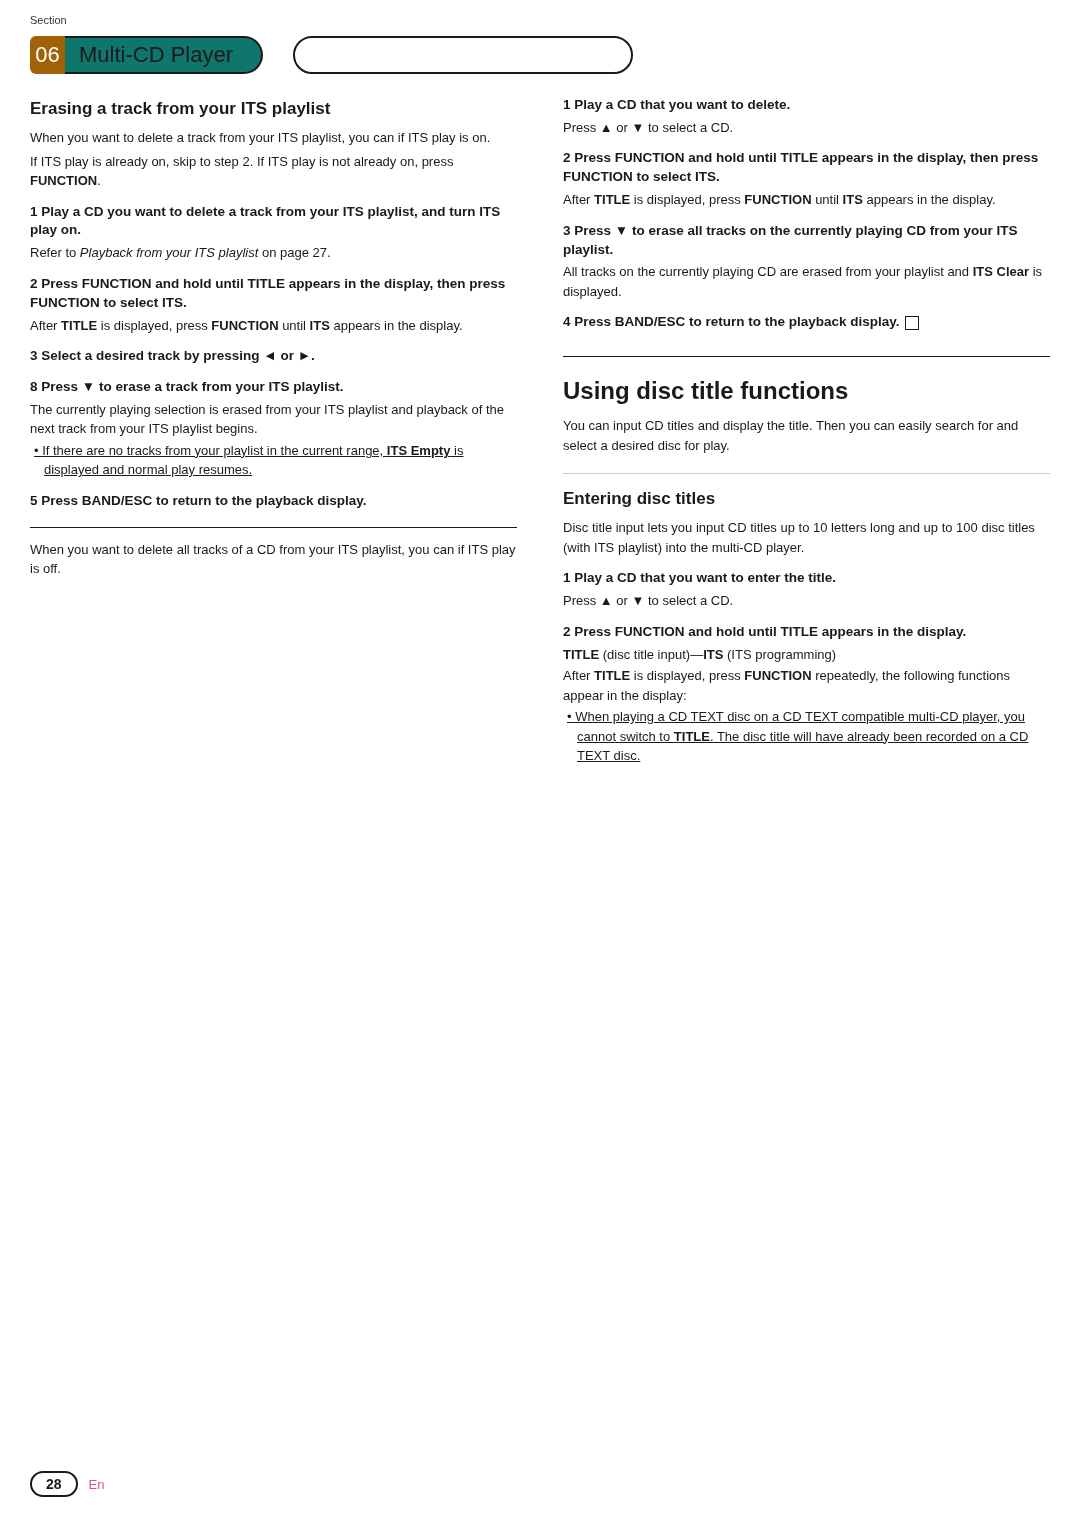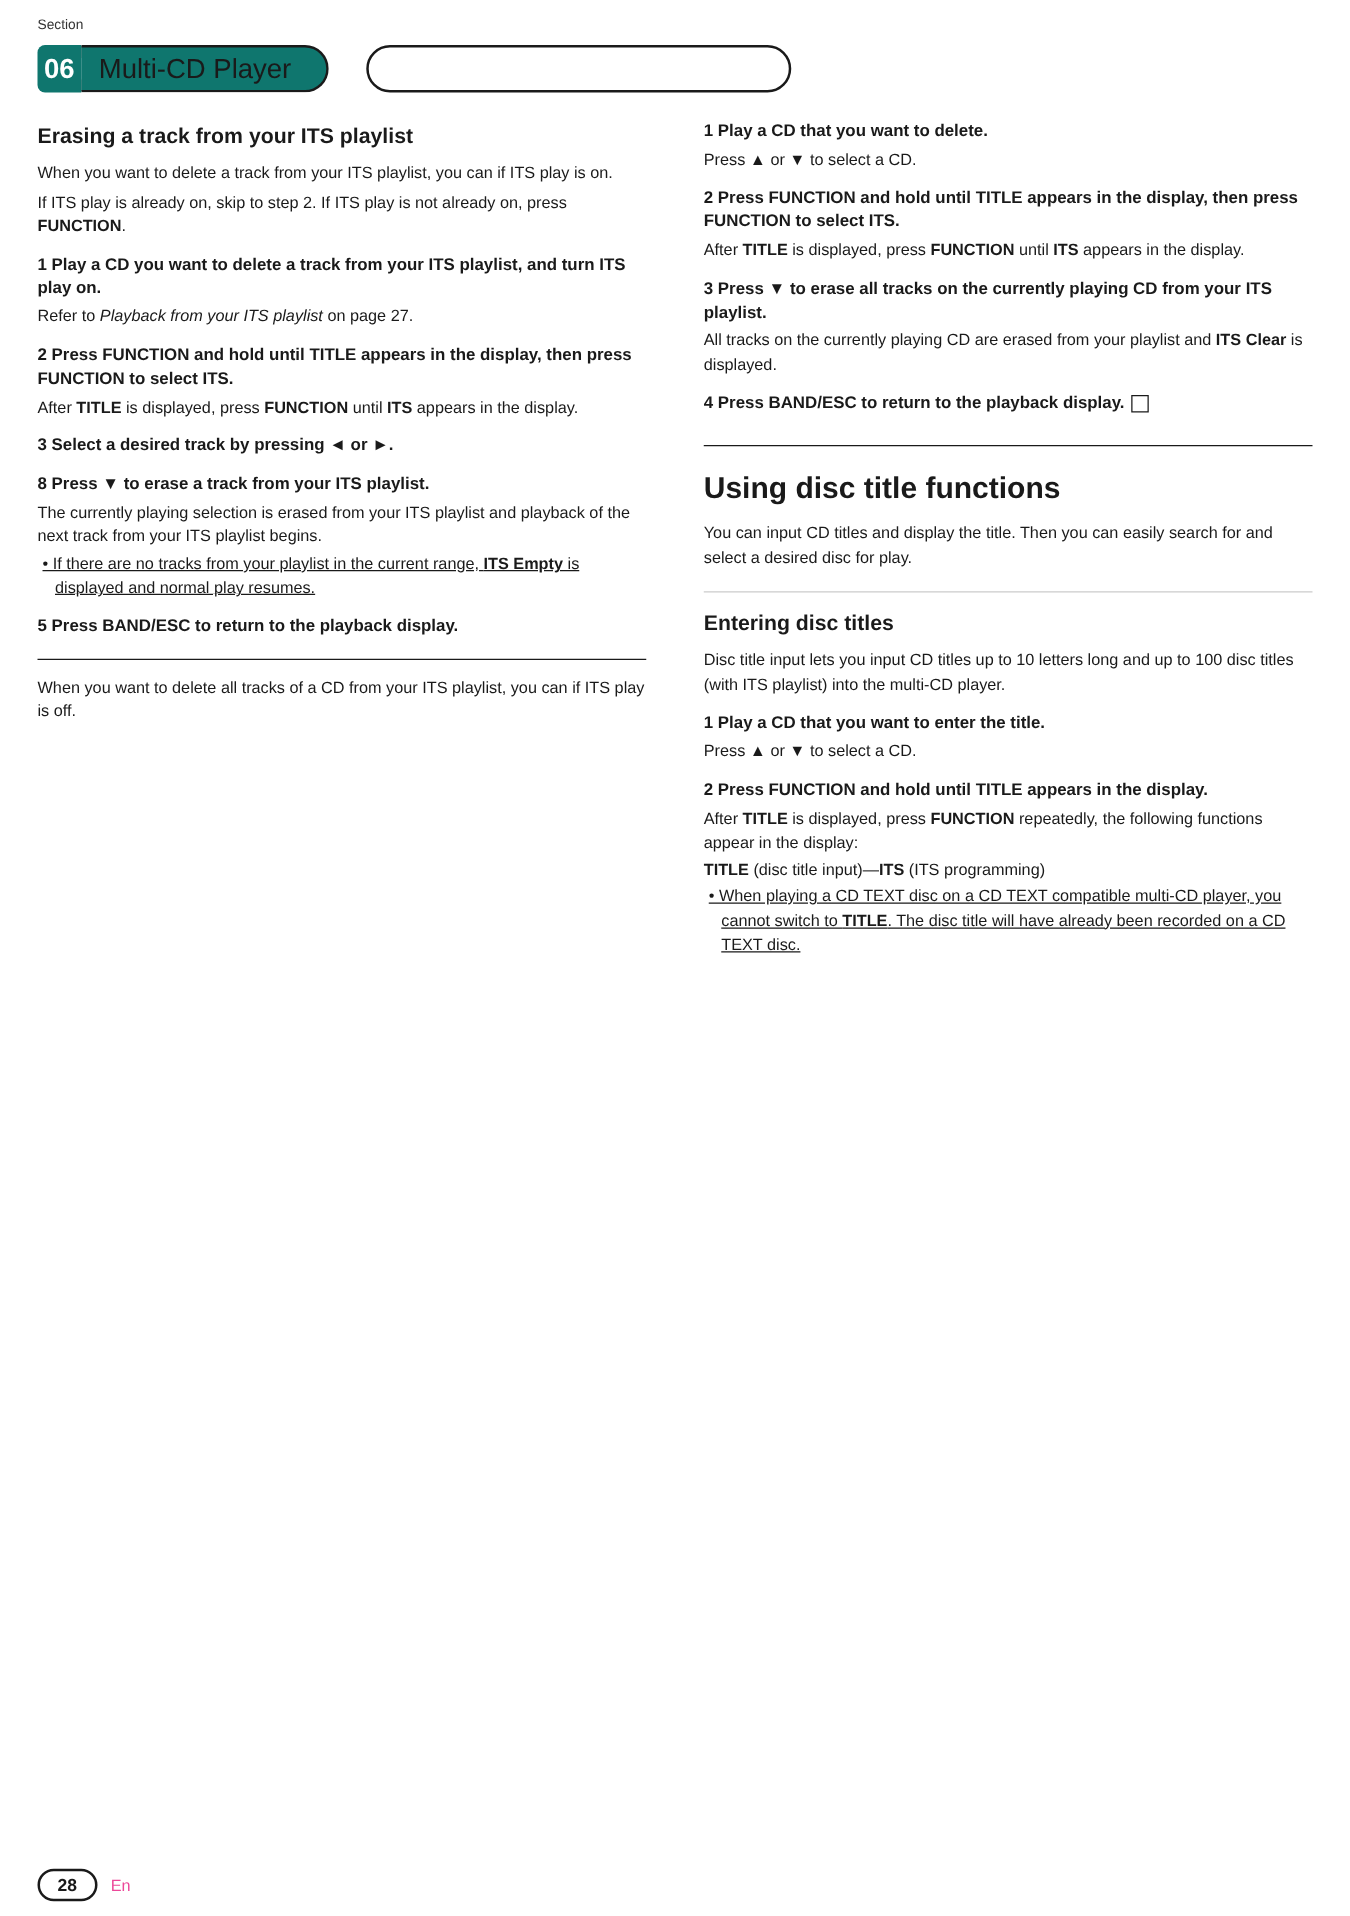--- a/index.html
+++ b/index.html
@@ -25,24 +25,24 @@
       top: 14px;
       left: 30px;
       font-weight: normal;
     }
     .section-badge {
       display: flex;
       align-items: center;
       margin-top: 22px;
     }
     .section-number {
-      background: #0f766e;
+      background: #a16207;
       color: #fff;
       font-size: 22px;
-      font-weight: bold;
+      font-weight: normal;
       width: 35px;
       height: 38px;
       display: flex;
       align-items: center;
       justify-content: center;
       border-radius: 6px 0 0 6px;
       flex-shrink: 0;
     }
     .section-title-box {
       background: #0f766e;
@@ -125,21 +125,21 @@
     }
     .bullet b { font-weight: bold; }
     .divider-line {
       border: none;
       border-top: 1.5px solid #1a1a1a;
       margin: 16px 0 12px 0;
     }
     
     .footer {
       position: absolute;
-      bottom: 12px;
+      bottom: 36px;
       left: 0;
       right: 0;
       display: flex;
       align-items: center;
       padding: 0 30px;
     }
     .page-num-badge {
       border: 2px solid #1a1a1a;
       border-radius: 14px;
       padding: 3px 14px;
@@ -264,24 +264,24 @@
 
       <p class="step-heading">
         <span>1  Play a CD that you want to enter the title.</span>
       </p>
       <p class="step-sub">Press ▲ or ▼ to select a CD.</p>
 
       <p class="step-heading">
         <span>2  Press FUNCTION and hold until TITLE appears in the display.</span>
       </p>
       <p class="step-sub">
+        <b>TITLE</b> (disc title input)—<b>ITS</b> (ITS programming)
+      </p>
+      <p class="step-sub">
         After <b>TITLE</b> is displayed, press <b>FUNCTION</b> repeatedly, the following functions appear in the display:
-      </p>
-      <p class="step-sub">
-        <b>TITLE</b> (disc title input)—<b>ITS</b> (ITS programming)
       </p>
       <p class="bullet">
         • When playing a CD TEXT disc on a CD TEXT compatible multi-CD player, you cannot switch to <b>TITLE</b>. The disc title will have already been recorded on a CD TEXT disc.
       </p>
 
     </div>
   </div>
 
   <div class="footer">
     <span class="page-num-badge">28</span>

